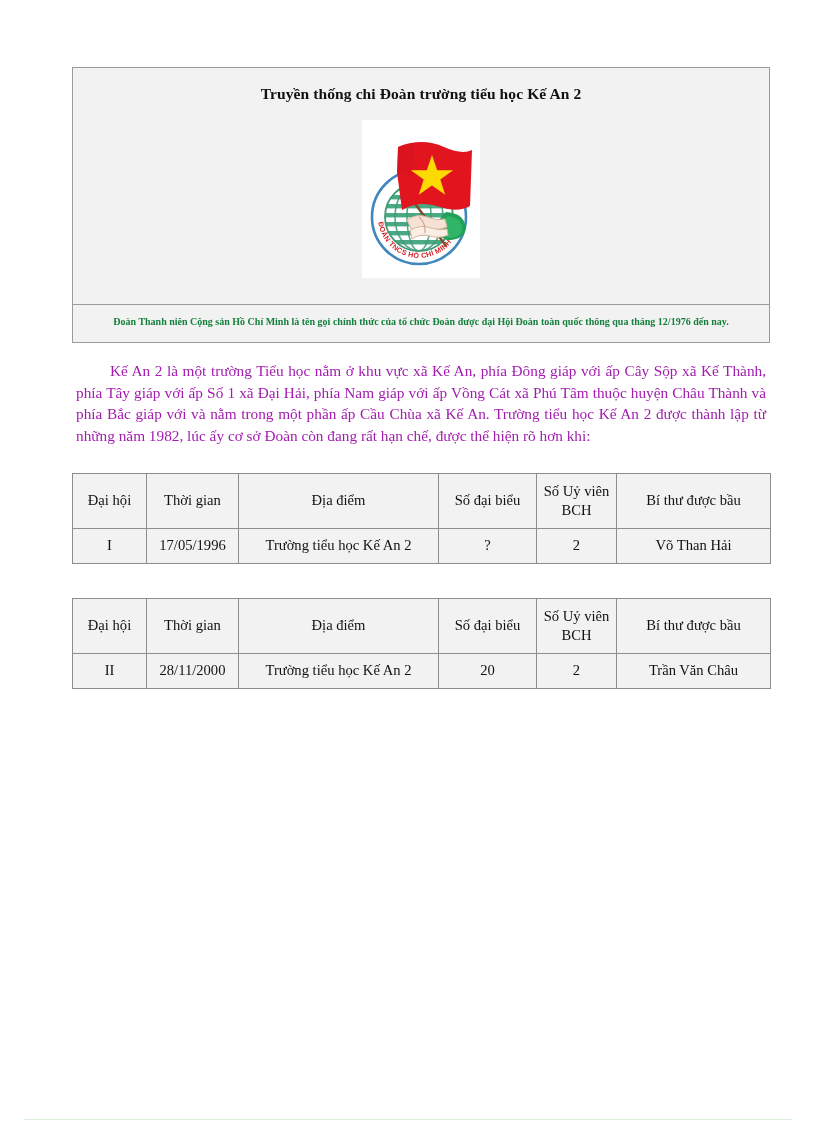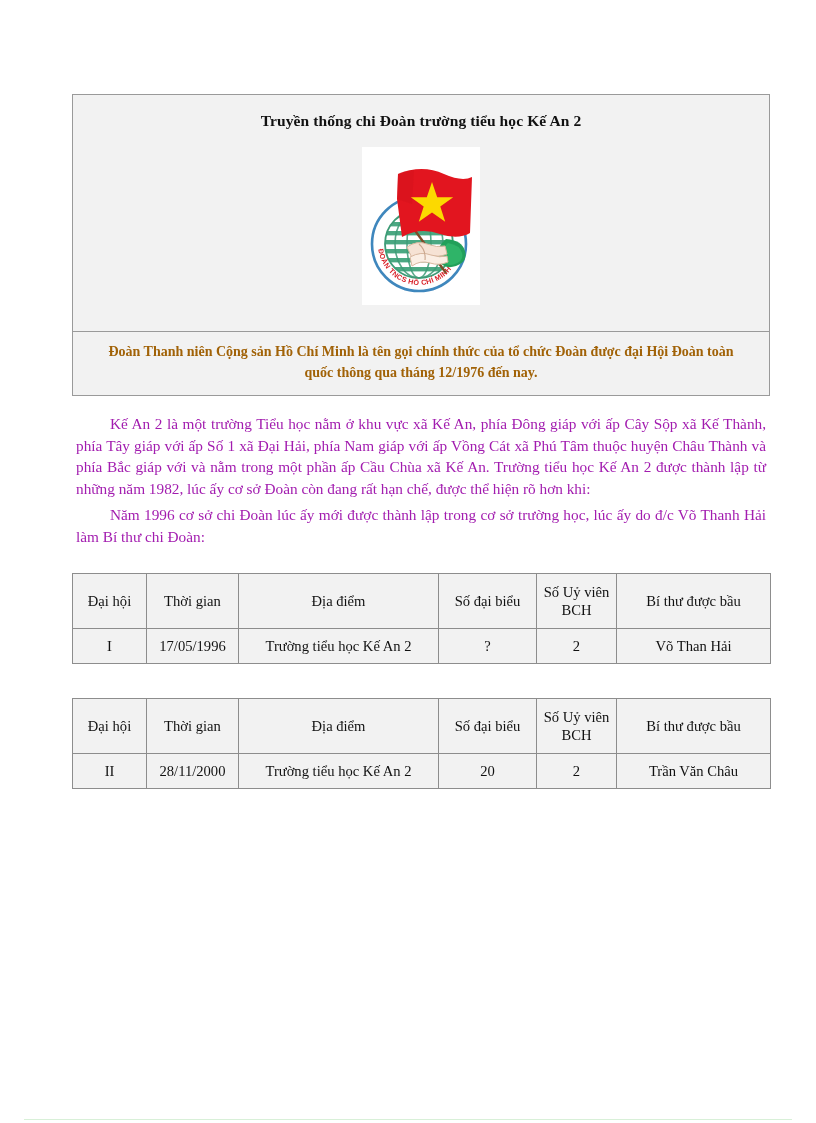--- a/index.html
+++ b/index.html
@@ -22,21 +22,21 @@
     left: 0;
     top: 0;
     width: 816px;
     height: 1123px;
     background: #ffffff;
   }
 
   .content {
     position: absolute;
     left: 72px;
-    top: 94px;
+    top: 67px;
     width: 698px;
   }
 
   
   .header-box {
     border: 1px solid #9a9a9a;
     background: #f2f2f2;
     box-sizing: border-box;
     width: 698px;
   }
@@ -54,25 +54,25 @@
     padding: 4px 8px 22px 8px;
   }
   .header-divider {
     border-top: 1px solid #9a9a9a;
     height: 0;
     font-size: 0;
     line-height: 0;
   }
   .header-caption-cell {
     text-align: center;
-    font-size: 14px;
+    font-size: 10px;
     font-weight: 700;
     line-height: 1.45;
     padding: 10px 28px 12px 28px;
-    color: #a16207;
+    color: #15803d;
   }
 
   
   .emblem-wrap {
     display: inline-block;
     width: 118px;
     height: 158px;
     background: #ffffff;
     line-height: 0;
   }
@@ -195,21 +195,20 @@
         </span>
       </div>
 
       <div class="header-divider"></div>
 
       <div class="header-caption-cell">Đoàn Thanh niên Cộng sản Hồ Chí Minh là tên gọi chính thức của tổ chức Đoàn được đại Hội Đoàn toàn quốc thông qua tháng 12/1976 đến nay.</div>
     </div>
 
     <div class="body-block">
       <p class="para">Kế An 2 là một trường Tiểu học nằm ở khu vực xã Kế An, phía Đông giáp với ấp Cây Sộp xã Kế Thành, phía Tây giáp với ấp Số 1 xã Đại Hải, phía Nam giáp với ấp Vồng Cát xã Phú Tâm thuộc huyện Châu Thành và phía Bắc giáp với và nằm trong một phần ấp Cầu Chùa xã Kế An. Trường tiểu học Kế An 2 được thành lập từ những năm 1982, lúc ấy cơ sở Đoàn còn đang rất hạn chế, được thể hiện rõ hơn khi:</p>
-      <p class="para">Năm 1996 cơ sở chi Đoàn lúc ấy mới được thành lập trong cơ sở trường học, lúc ấy do đ/c Võ Thanh Hải làm Bí thư chi Đoàn:</p>
     </div>
 
     <div class="spacer-22"></div>
 
     <table class="doc-table">
       <colgroup>
         <col class="col-dh">
           <col class="col-tg">
           <col class="col-dd">
         <col class="col-sdb">

